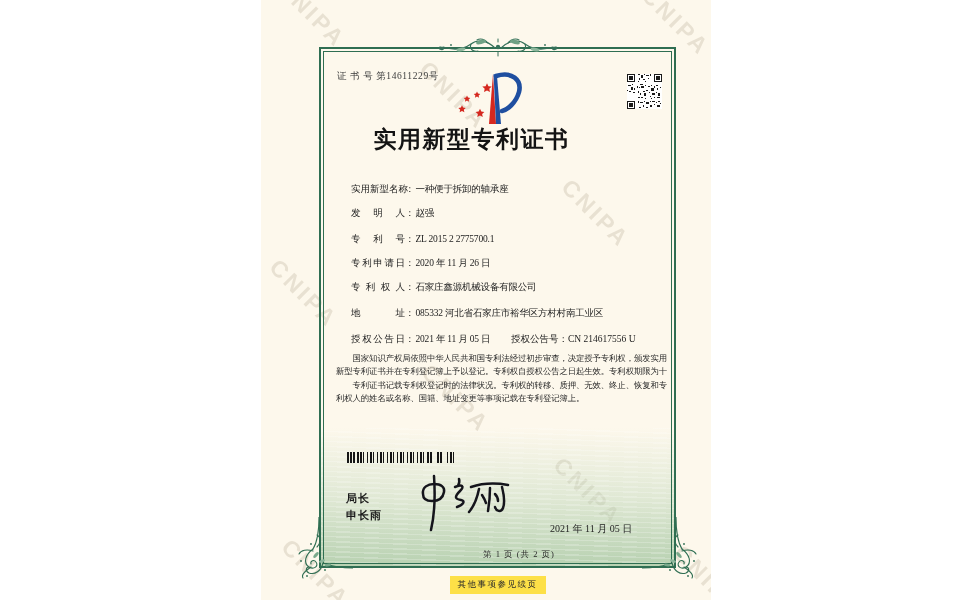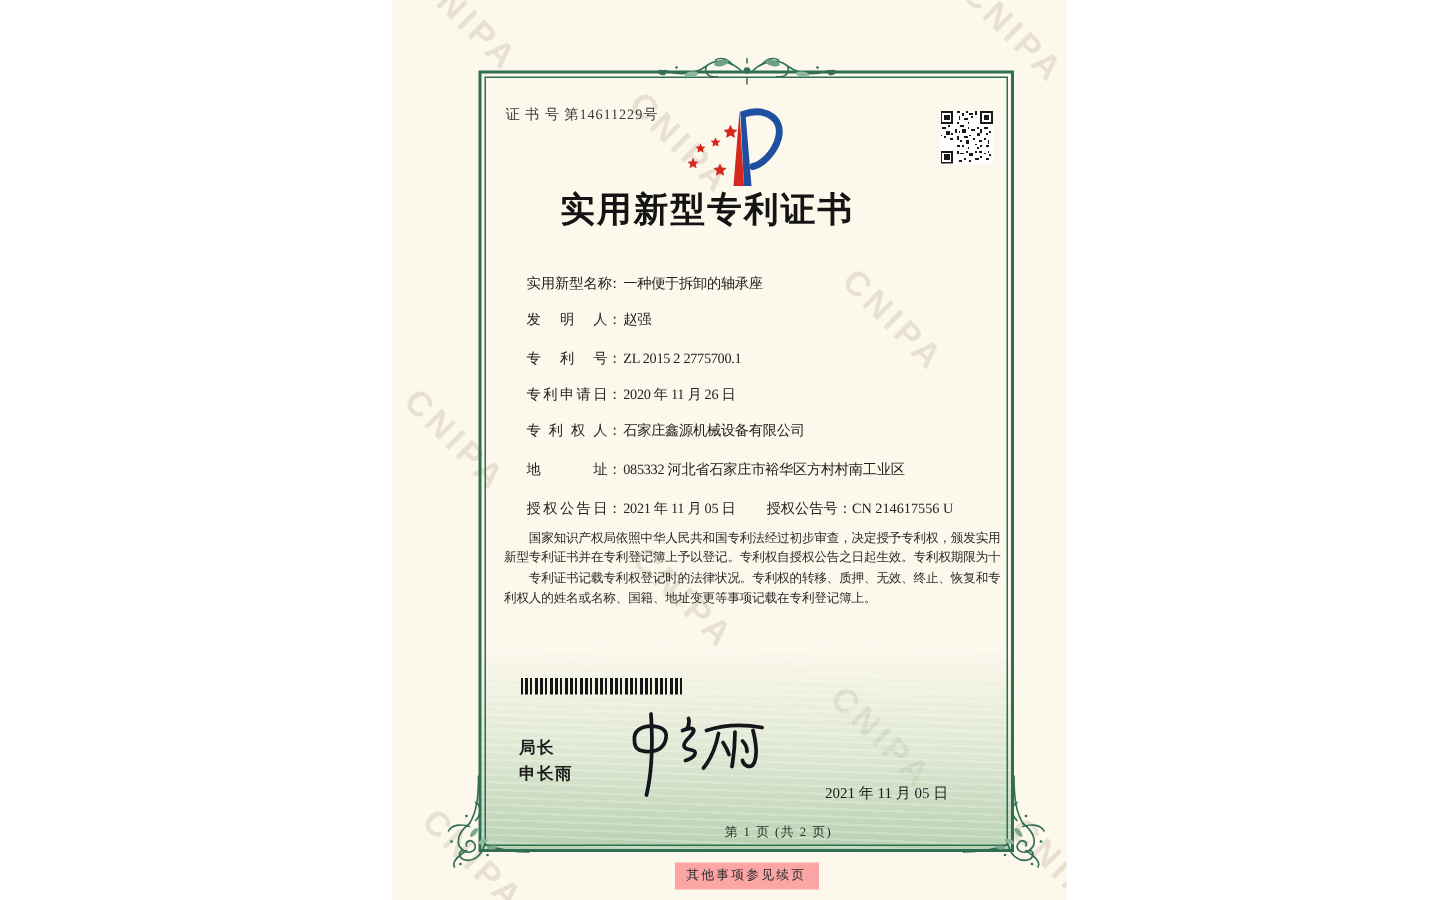--- a/index.html
+++ b/index.html
@@ -65,21 +65,21 @@
   .sig-title{position:absolute;left:85px;top:491px;font-size:11px;font-weight:600;color:#1c1c1c;letter-spacing:1px;}
   .sig-name{position:absolute;left:85px;top:508px;font-size:11px;font-weight:600;color:#1c1c1c;letter-spacing:1px;}
   .signature{position:absolute;left:152px;top:473px;width:102px;height:62px;}
   .issue-date{position:absolute;left:289px;top:522px;font-size:10px;color:#1e1e1e;white-space:nowrap;}
   .page-info{
     position:absolute;left:58px;top:549px;width:400px;text-align:center;
     font-size:8.5px;color:#2a2a2a;letter-spacing:1px;
   }
   .cont-note{position:absolute;left:58px;top:573px;width:357px;text-align:center;}
   .cont-note span{
-    display:inline-block;background:#fca5a5;padding:3px 8px;font-size:8.5px;
+    display:inline-block;background:#fde047;padding:3px 8px;font-size:8.5px;
     color:#2a2a2a;letter-spacing:1.5px;
   }
 </style>
 </head>
 <body>
 
 <div class="page">
 
   <div class="wm" style="left:8px;top:0px;">CNIPA</div>
   <div class="wm" style="left:372px;top:8px;">CNIPA</div>

